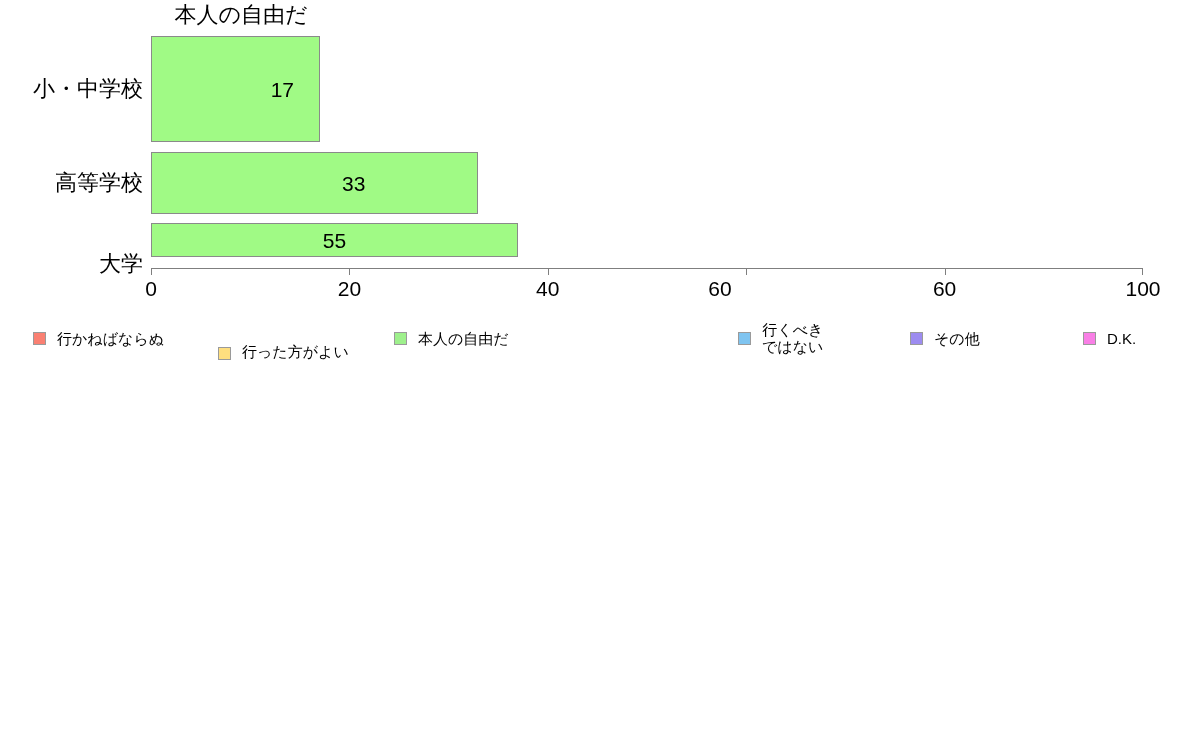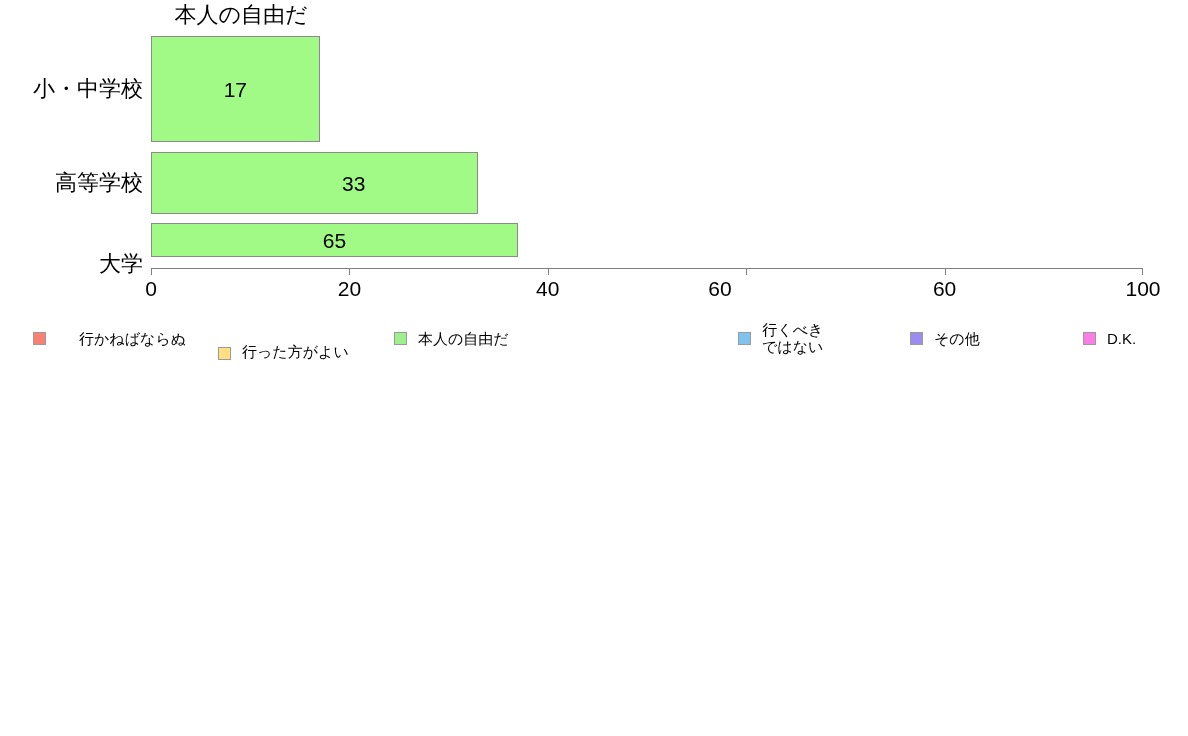--- a/index.html
+++ b/index.html
@@ -142,37 +142,37 @@
 <body>
 
 <div id="stage">
 
   <div class="plot-title">本人の自由だ</div>
 
   <div id="plot">
 
     <div class="bar-row" id="row-0" style="top:2px;height:106px;">
       <div class="bar" id="bar-0" style="width: 168.64px; background: rgb(160, 250, 133); border-color: rgb(138, 138, 138);"></div>
-      <div class="bar-value" id="val-0" style="left: 0px; width: 168.64px;">17</div>
+      <div class="bar-value" id="val-0" style="left: 0px; width: 168.64px; padding-left: 47px;">17</div>
       <div class="cat-label-wrap" style="left:-151px;top:53px;">
         <span>小・中学校</span>
       </div>
     </div>
 
     <div class="bar-row" id="row-1" style="top:118px;height:62px;">
       <div class="bar" id="bar-1" style="width: 327.36px; background: rgb(160, 250, 133); border-color: rgb(138, 138, 138);"></div>
       <div class="bar-value" id="val-1" style="left: 0px; width: 327.36px; padding-left: 39px;">33</div>
       <div class="cat-label-wrap" style="left:-151px;top:31px;">
         <span>高等学校</span>
       </div>
     </div>
 
     <div class="bar-row" id="row-2" style="top:189px;height:34px;">
       <div class="bar" id="bar-2" style="width: 367.04px; background: rgb(160, 250, 133); border-color: rgb(138, 138, 138);"></div>
-      <div class="bar-value" id="val-2" style="left: 0px; width: 367.04px;">65</div>
+      <div class="bar-value" id="val-2" style="left: 0px; width: 367.04px;">55</div>
       <div class="cat-label-wrap" style="left:-151px;top:17px;margin-top:24px;">
         <span>大学</span>
       </div>
     </div>
 
   </div>
 
   <div id="xaxis">
     <div class="axis-line"></div>
 
@@ -185,21 +185,21 @@
       <div class="tick" style="left: 595.2px;"></div>
       <div class="tick-label" style="left: 569px;">60</div>
       <div class="tick" style="left: 793.6px;"></div>
       <div class="tick-label" style="left: 793.6px;">60</div>
       <div class="tick" style="left: 991px;"></div>
       <div class="tick-label" style="left: 992px;">100</div>
     </div>
 
   <div id="legend">
 
-  <div class="legend-item" style="left: 33px; gap: 22px;">
+  <div class="legend-item" style="left: 33px;">
         <span class="legend-swatch" style="background: rgb(250, 128, 114);"></span>
         <span class="legend-label">行かねばならぬ</span>
       </div>
       <div class="legend-item" style="left: 218px; align-items: flex-end;">
         <span class="legend-swatch" style="background: rgb(255, 223, 127);"></span>
         <span class="legend-label">行った方がよい</span>
       </div>
       <div class="legend-item" style="left: 394px;">
         <span class="legend-swatch" style="background: rgb(158, 240, 140);"></span>
         <span class="legend-label">本人の自由だ</span>

